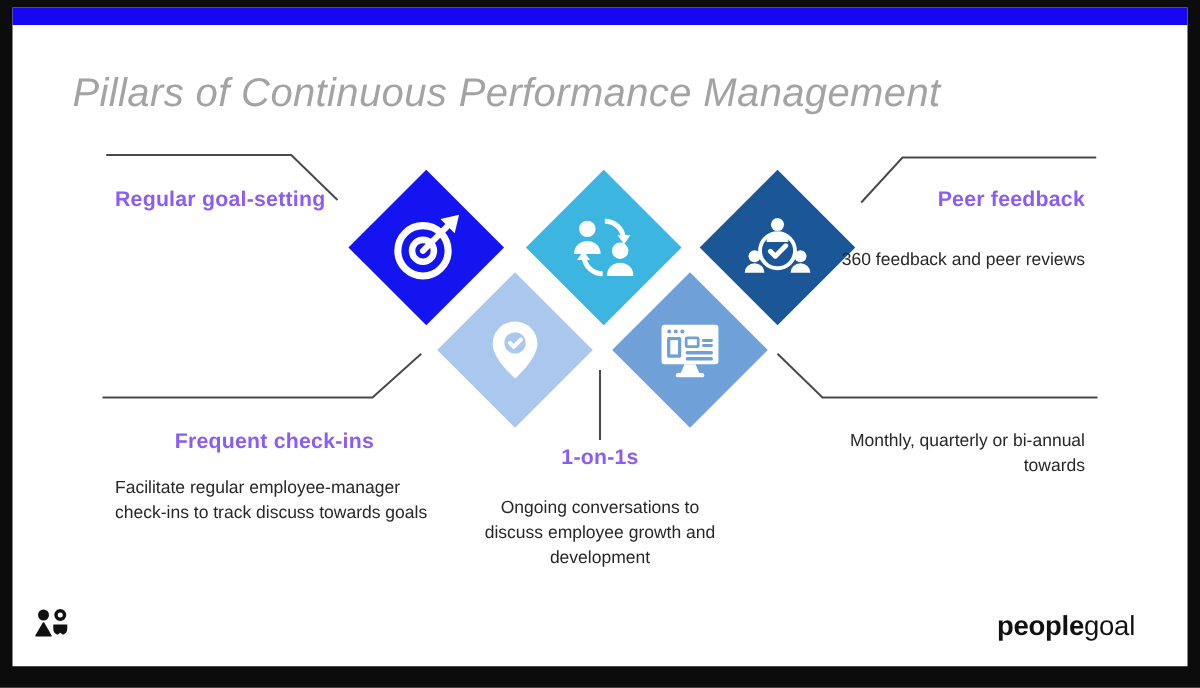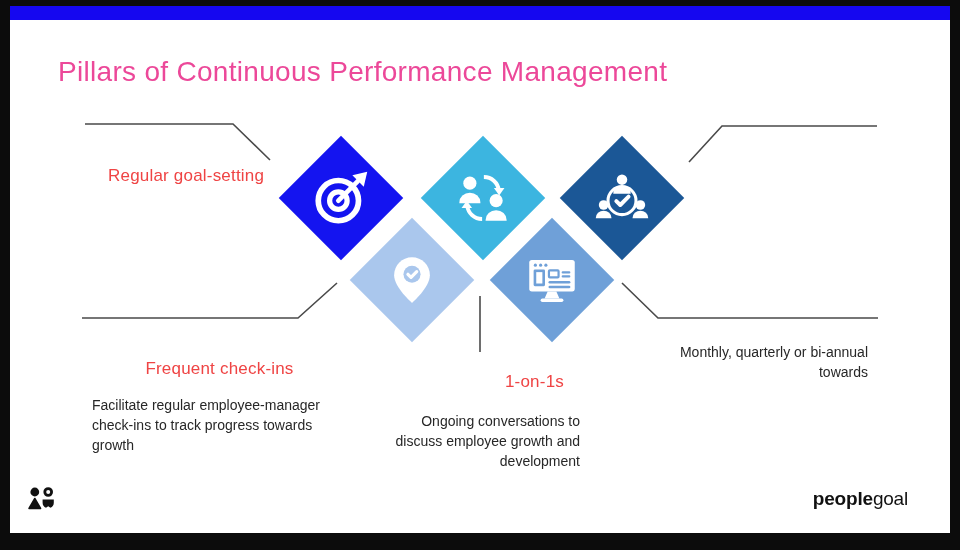--- a/index.html
+++ b/index.html
@@ -1,53 +1,53 @@
 <!DOCTYPE html>
 <html><head>
 <meta charset="utf-8">
 <style>
   html,body{margin:0;padding:0;}
   body{width:960px;height:550px;background:#000;font-family:"Liberation Sans","DejaVu Sans",sans-serif;overflow:hidden;}
   .frame{position:relative;width:960px;height:550px;background:#0c0c0c;}
   .slide{position:absolute;left:10px;top:6px;width:940px;height:527px;background:#ffffff;}
   .topbar{position:absolute;left:0;top:0;width:100%;height:14px;background:#1507f0;}
-  .title{position:absolute;left:58px;top:56px;margin:0;font-size:28px;font-weight:400;color:#ec4899;letter-spacing:.3px;z-index:3;}
+  .title{position:absolute;left:58px;top:56px;margin:0;font-size:32px;font-weight:400;color:#a3a3a3;letter-spacing:.3px;z-index:3;font-style:italic;}
   .connectors{position:absolute;left:0;top:0;width:960px;height:550px;z-index:2;pointer-events:none;}
   .connectors path{fill:none;stroke:#4a4a4a;stroke-width:1.6;}
   
   .pillar{position:absolute;width:88px;height:88px;z-index:3;}
   .dshape{position:absolute;left:0;top:0;width:100%;height:100%;transform:rotate(45deg);}
   .d-goal .dshape{background:#1414f0;}
   .d-oneonone .dshape{background:#3cb5e0;}
   .d-peer .dshape{background:#1b5796;}
   .d-checkin .dshape{background:#aac7ed;}
   .d-review .dshape{background:#6fa0d8;}
   #dm-goal{left:297px;top:154px;}
   #dm-oneonone{left:439px;top:154px;}
   #dm-peer{left:578px;top:154px;}
   #dm-checkin{left:368px;top:236px;}
   #dm-review{left:508px;top:236px;}
   .dicon{position:absolute;left:50%;top:50%;transform:translate(-50%,-50%);}
   
   .callout{position:absolute;z-index:3;}
-  .callout h2{margin:16px;font-size:17px;line-height:20px;font-weight:400;color:#ef4444;letter-spacing:.2px;}
+  .callout h2{margin:0;font-size:17px;line-height:20px;font-weight:700;color:#8b5cf6;letter-spacing:.2px;}
   .callout p{margin:0;font-size:14px;line-height:1.42;color:#272727;}
   #blk-goal{left:92px;top:150px;width:195px;}
   #blk-goal h2{margin-bottom:16px;}
   #blk-peer{right:92px;top:150px;width:210px;text-align:right;}
   #blk-peer h2{margin-bottom:28px;}
   #blk-checkin{left:92px;top:343px;width:255px;}
   #blk-checkin h2{margin-bottom:17px;text-align:center;}
-  #blk-oneonone{left:380px;top:356px;width:200px;text-align:right;}
+  #blk-oneonone{left:380px;top:356px;width:200px;text-align:center;}
   #blk-oneonone h2{margin-bottom:20px;}
   #blk-review{right:92px;top:343px;width:210px;text-align:right;}
   #blk-review h2{margin-bottom:28px;}
   
   .logo-mark{position:absolute;left:28px;top:487px;z-index:3;}
-  .brand{position:absolute;right:52px;top:488px;z-index:3;font-size:19px;color:#111;letter-spacing:-.2px;}
+  .brand{position:absolute;right:52px;top:488px;z-index:3;font-size:22px;color:#111;letter-spacing:-.2px;}
   .brand .b{font-weight:700;}
   .brand .l{font-weight:400;}
 </style>
 </head>
 <body>
 
 <div class="frame">
   <div class="slide">
     <div class="topbar"></div>
   </div>
@@ -131,24 +131,28 @@
       <rect x="28.5" y="21" width="11" height="8" rx="1" fill="#fff" stroke="#6fa0d8" stroke-width="2.5"></rect>
       <path d="M27 45 h10 l3.5 8 h-17 z" fill="#fff"></path>
       <rect x="19" y="53" width="26" height="4" rx="2" fill="#fff"></rect>
     </svg>
   </div>
 
   <div class="callout" id="blk-goal">
     <h2>Regular goal-setting</h2>
   </div>
 
+  <div class="callout" id="blk-peer">
+    <h2>Peer feedback</h2>
+    <p>360 feedback and peer reviews</p>
+  </div>
 
   <div class="callout" id="blk-checkin">
     <h2>Frequent check-ins</h2>
-    <p>Facilitate regular employee-manager check-ins to track progress towards growth</p>
+    <p>Facilitate regular employee-manager check-ins to track discuss towards goals</p>
   </div>
 
   <div class="callout" id="blk-oneonone">
     <h2>1-on-1s</h2>
     <p>Ongoing conversations to discuss employee growth and development</p>
   </div>
 
   <div class="callout" id="blk-review">
     <p>Monthly, quarterly or bi-annual towards</p>
   </div>

